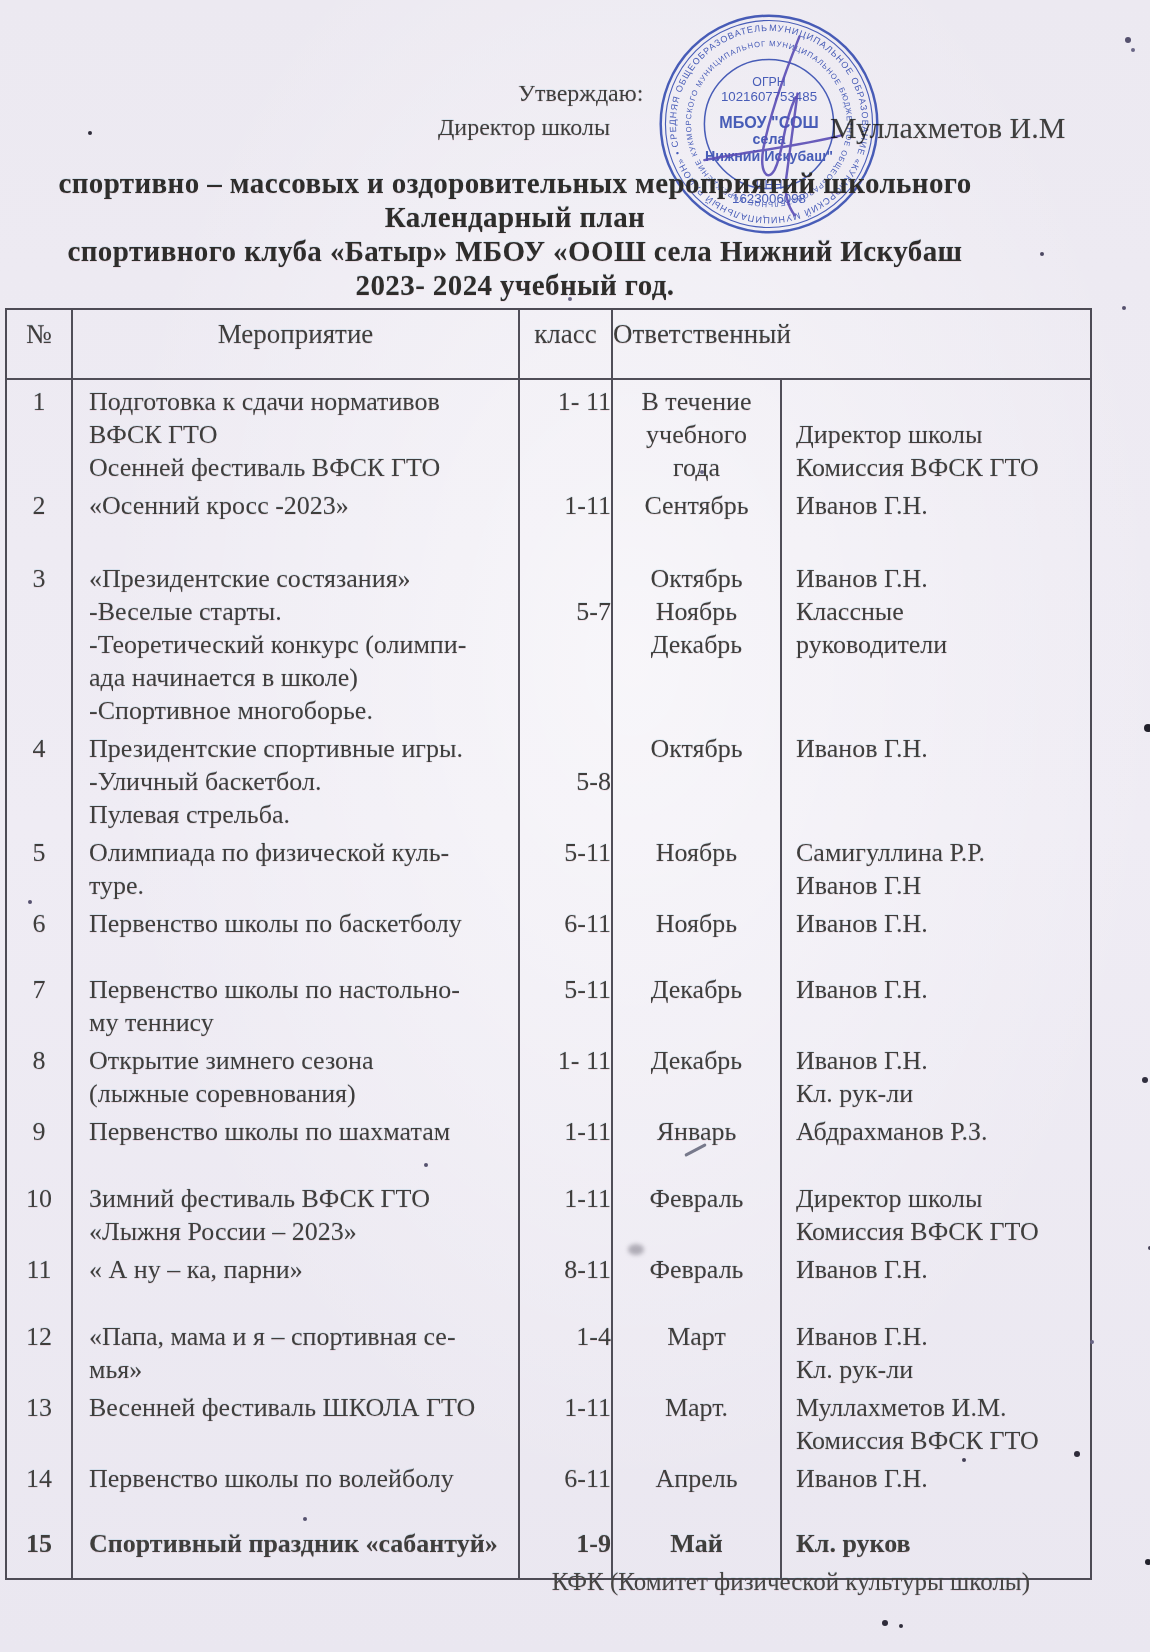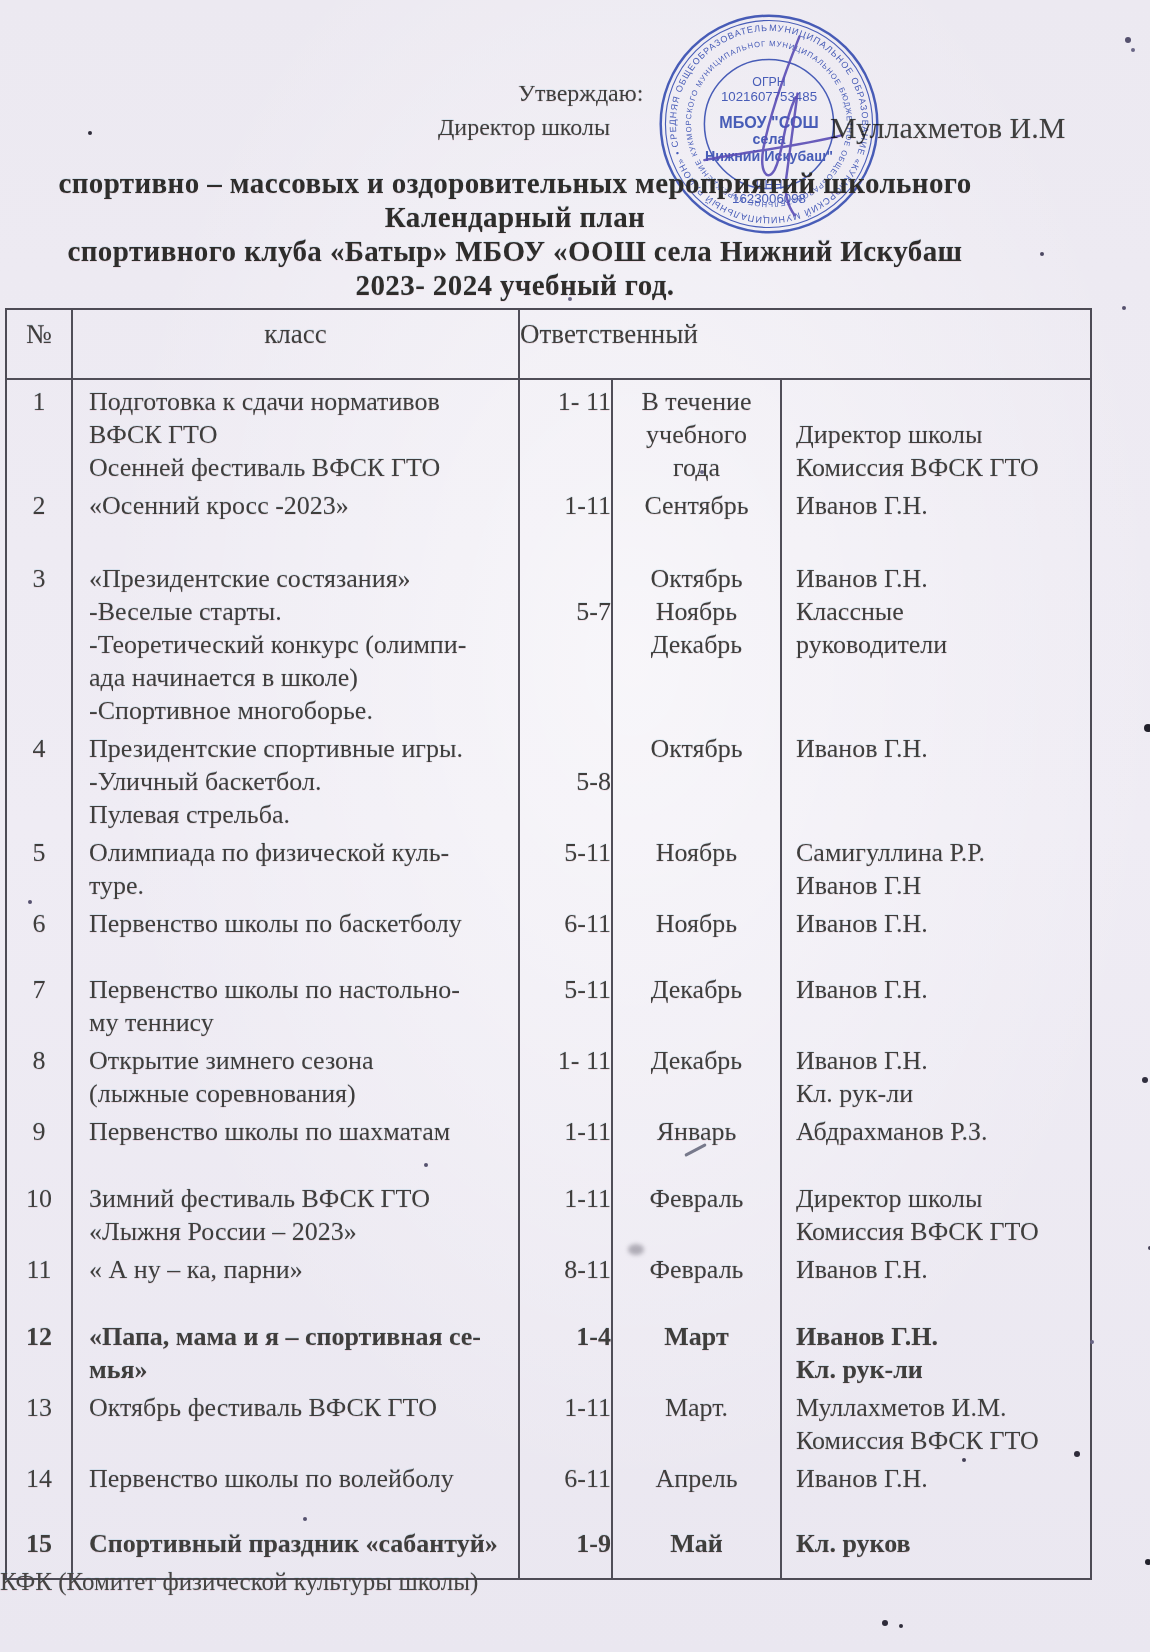--- a/index.html
+++ b/index.html
@@ -27,21 +27,21 @@
   .tr{ display:grid; grid-template-columns:66px 447px 93px 169px auto; }
   .tr > div{ box-sizing:border-box; white-space:pre-line; }
   .tr > div:not(:last-child){ border-right:2px solid #504e58; }
   .thead{ border-bottom:2px solid #504e58; height:68px; font-size:27px; }
   .thead > div{ text-align:center; padding-top:8px; }
   .td-num{ text-align:center; padding-top:5px; }
   .td-event{ padding:5px 8px 0 16px; }
   .td-grade{ padding:5px 0 0 10px;text-align:right; }
   .td-timing{ text-align:center; padding-top:5px; }
   .td-resp{ padding:5px 4px 0 14px; }
-  .footer-note{ left:0; top:1568px; width:1030px; text-align:left; font-size:25px; color:#454442;}
+  .footer-note{ left:0; top:1568px; width:1030px; text-align:right; font-size:25px; color:#454442;}
   
   .stamp{ left:655px; top:10px; opacity:.92; mix-blend-mode:multiply; }
   .slash-mark{ width:3px; height:24px; background:#595b70; transform:rotate(62deg); border-radius:2px; opacity:.8;}
   .smudge{ width:16px; height:11px; background:#9a97a2; border-radius:50%; filter:blur(2px); opacity:.75;}
 </style>
 </head>
 <body>
 
 <div class="page">
 
@@ -84,20 +84,21 @@
   <div class="abs title-block scantext">
     <div>спортивно – массовых и оздоровительных мероприятий школьного</div>
     <div>Календарный план</div>
     <div>спортивного клуба «Батыр» МБОУ «ООШ села Нижний Искубаш</div>
     <div>2023- 2024 учебный  год.</div>
   </div>
 
   <div class="abs doc-table scantext">
     <div class="tr thead">
       <div>№</div>
+      <div>Мероприятие</div>
       <div>класс</div>
       <div>Ответственный</div>
     </div>
     <div id="table-body">
         <div class="tr" style="min-height: 94px;">
           <div class="td-num">1</div>
           <div class="td-event">Подготовка к сдачи нормативов
 ВФСК ГТО
 Осенней фестиваль ВФСК ГТО</div>
           <div class="td-grade">1- 11</div>
@@ -190,32 +191,32 @@
           <div class="td-resp">Директор  школы
 Комиссия ВФСК ГТО</div>
         </div>
         <div class="tr" style="min-height: 67px;">
           <div class="td-num">11</div>
           <div class="td-event">« А  ну – ка, парни»</div>
           <div class="td-grade">8-11</div>
           <div class="td-timing">Февраль</div>
           <div class="td-resp">Иванов Г.Н.</div>
         </div>
-        <div class="tr" style="min-height: 66px; font-weight: bold;">
+        <div class="tr" style="min-height: 66px;">
           <div class="td-num">12</div>
           <div class="td-event">«Папа, мама и я – спортивная се-
 мья»</div>
           <div class="td-grade">1-4</div>
           <div class="td-timing">Март</div>
           <div class="td-resp">Иванов Г.Н.
 Кл. рук-ли</div>
         </div>
         <div class="tr" style="min-height: 65px;">
           <div class="td-num">13</div>
-          <div class="td-event">Октябрь фестиваль ВФСК ГТО</div>
+          <div class="td-event">Весенней фестиваль ШКОЛА ГТО</div>
           <div class="td-grade">1-11</div>
           <div class="td-timing">Март.</div>
           <div class="td-resp">Муллахметов И.М.
 Комиссия ВФСК  ГТО</div>
         </div>
         <div class="tr" style="min-height: 65px;">
           <div class="td-num">14</div>
           <div class="td-event">Первенство школы по волейболу</div>
           <div class="td-grade">6-11</div>
           <div class="td-timing">Апрель</div>

